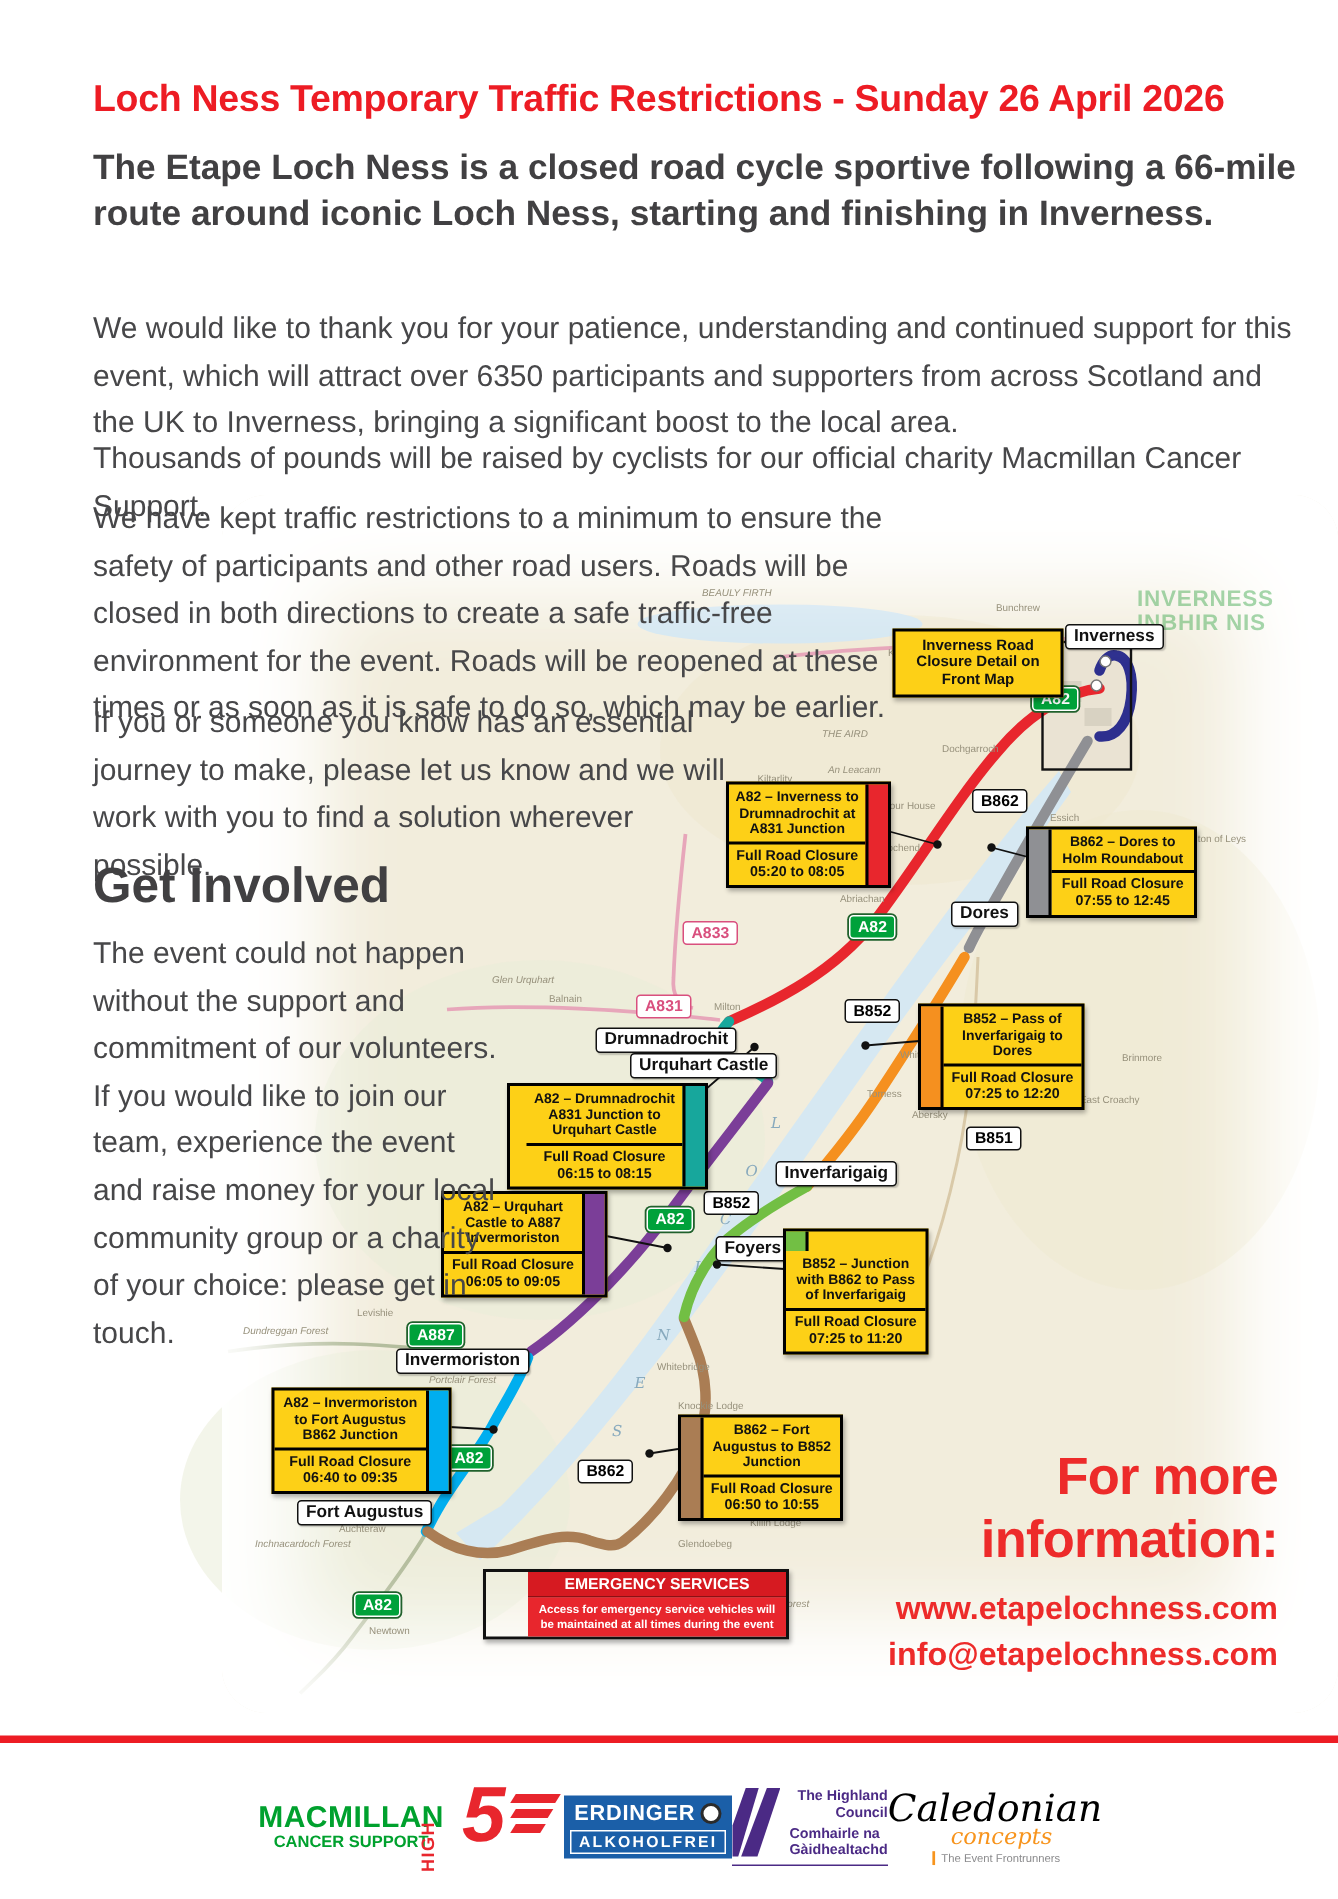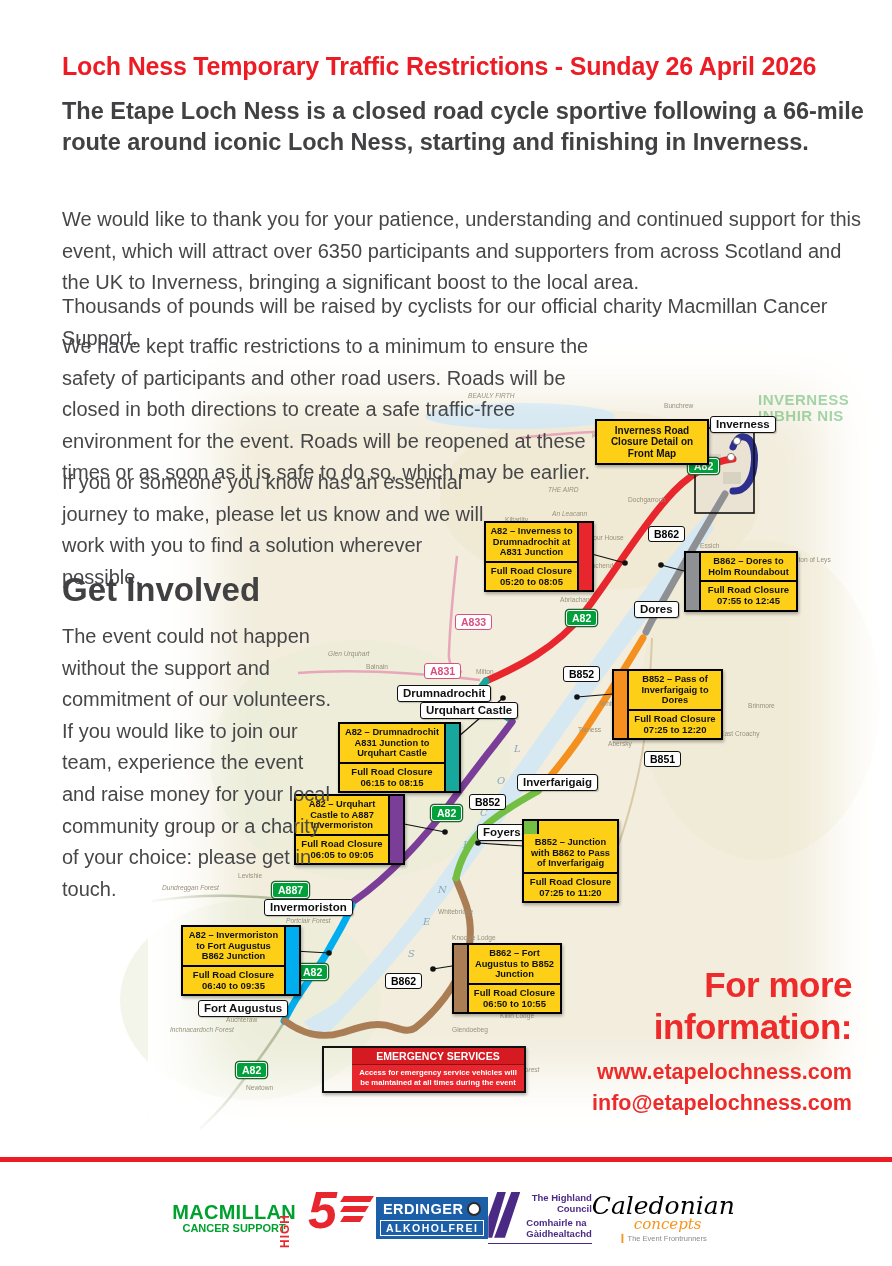--- a/index.html
+++ b/index.html
@@ -248,21 +248,21 @@
         <div class="bar" style="background: rgb(245, 144, 31);"></div>
         <div class="cobody" style="width: 92px;">
           <div class="cotitle">B852 – Pass of Inverfarigaig to Dores</div>
           <div class="cosub">
             <div class="">Full Road Closure</div>
             <div class="">07:25 to 12:20</div>
           </div>
         </div>
       </div>
       <div class="callout bar-right" style="left: 338px; top: 722px;">
-        <div class="cobody" style="width: 104px;">
+        <div class="cobody" style="width: 104px; padding-left: 11px;">
           <div class="cotitle">A82 – Drumnadrochit A831 Junction to Urquhart Castle</div>
           <div class="cosub">
             <div class="">Full Road Closure</div>
             <div class="">06:15 to 08:15</div>
           </div>
         </div>
         <div class="bar" style="background: rgb(23, 167, 156);"></div>
       </div>
       <div class="callout bar-right" style="left: 294px; top: 794px;">
         <div class="cobody" style="width: 92px;">

